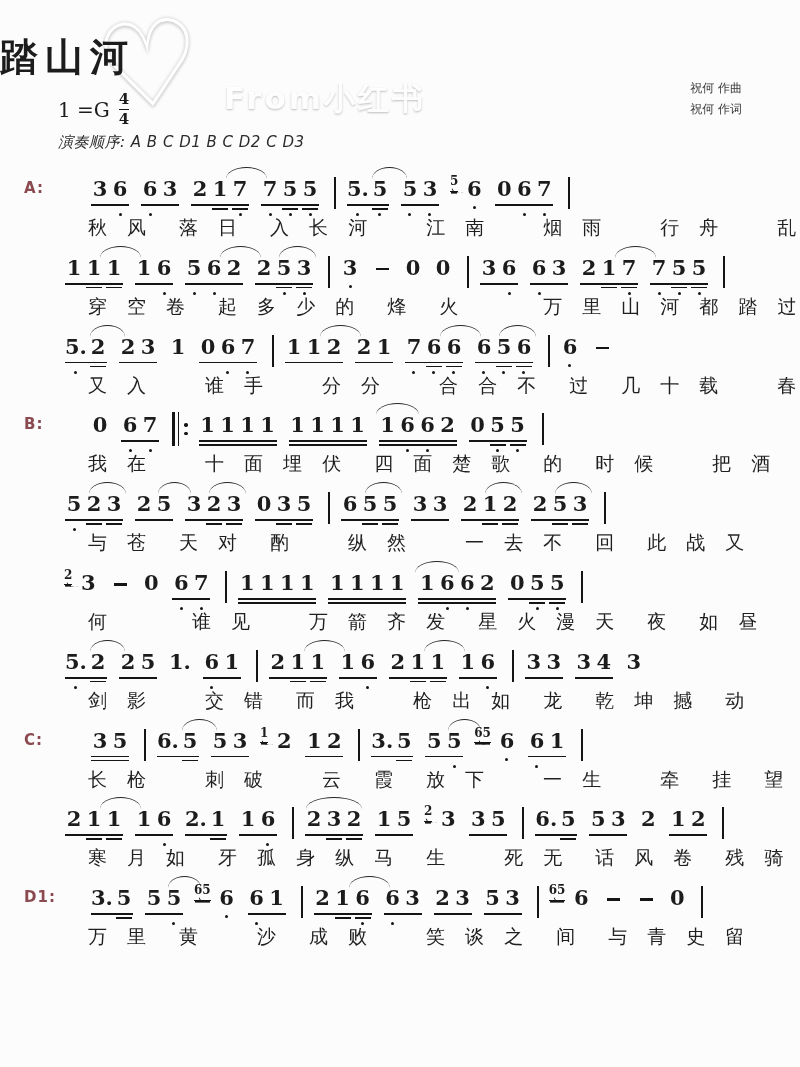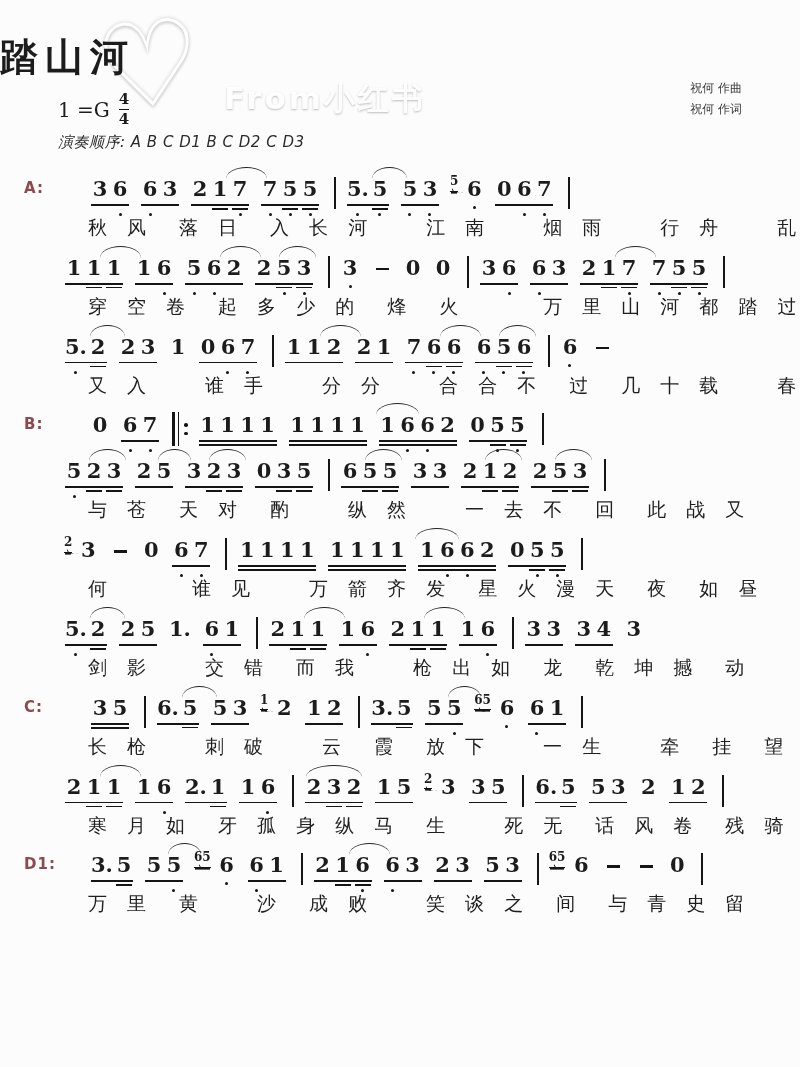--- a/index.html
+++ b/index.html
@@ -296,20 +296,21 @@
           </div>
           <div class="group">
             <div class="ncell"><span class="nd">0</span></div>
             <div class="ncell"><span class="nd">5</span><i class="b2"></i><i class="lo"></i></div>
             <div class="ncell"><span class="nd">5</span><i class="b2"></i><i class="lo"></i></div>
             <i class="beam beam0"></i>
           </div>
           <div class="bar"></div>
         </div>
       </div>
+      <div class="m-lyrics">我 在　　十 面 埋 伏　四 面 楚 歌　的　时 候　　把 酒</div>
       <div class="m-line">
         <div class="m-notes">
           <div class="group">
             <div class="ncell"><span class="nd">5</span><i class="lo"></i></div>
             <div class="ncell"><span class="nd">2</span><i class="b2"></i></div>
             <div class="ncell"><span class="nd">3</span><i class="b2"></i></div>
             <i class="beam beam0"></i>
             <i class="slur slur-r"></i>
           </div>
           <div class="group">

